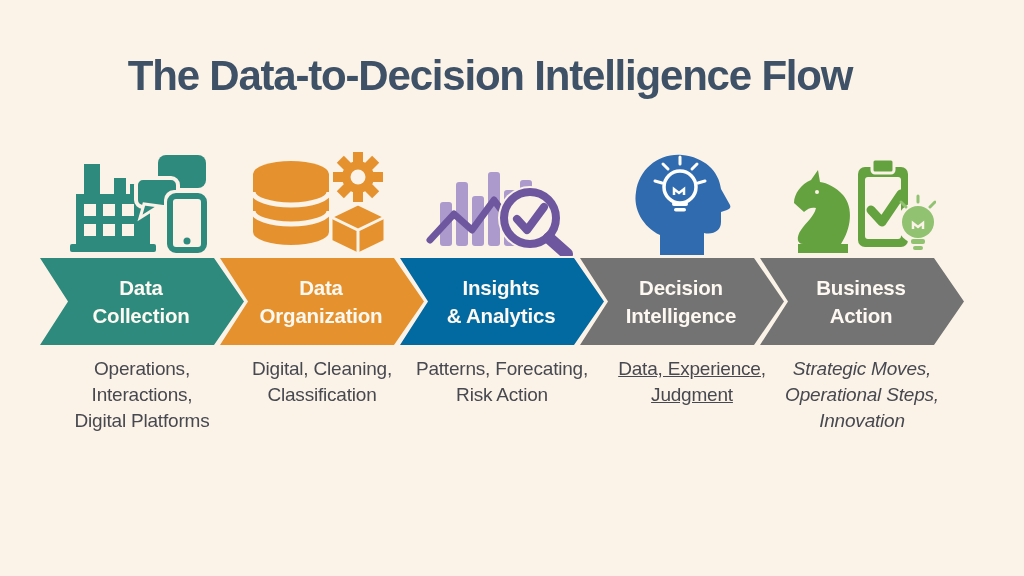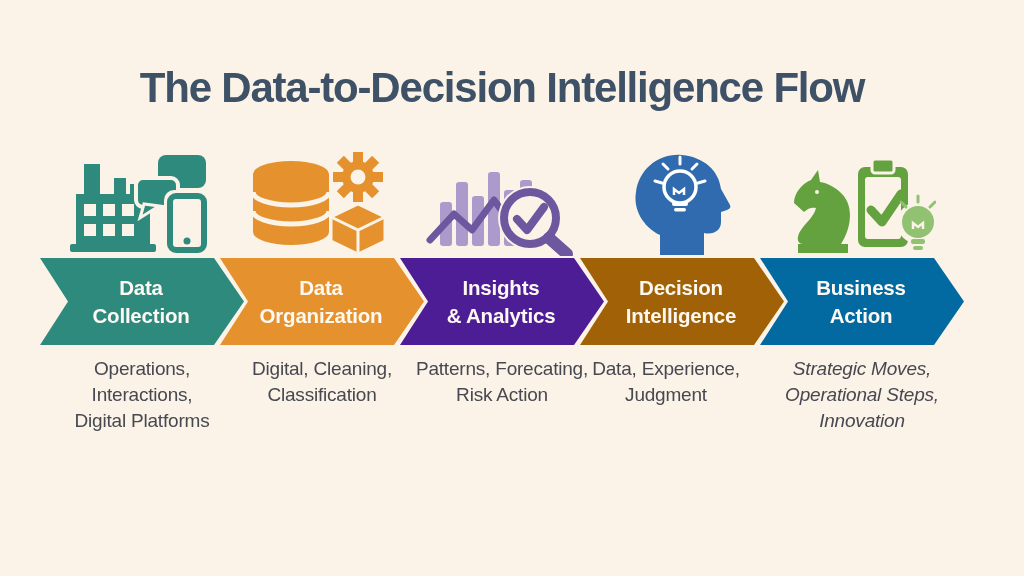--- a/index.html
+++ b/index.html
@@ -5,21 +5,21 @@
   html,body { margin:0; padding:0; }
   body {
     width:1024px; height:576px;
     --bg:#FBF3E8;
     background:var(--bg);
     font-family:"Liberation Sans", sans-serif;
     position:relative; overflow:hidden;
   }
   .title {
     position:absolute; top:50px; left:0; width:976px;
-    margin:14px; text-align:center;
+    margin:2px; text-align:center;
     font-size:42px; font-weight:700; letter-spacing:-1.2px;
     white-space:nowrap;
   }
   .row { position:absolute; left:40px; }
   .row > * { position:absolute; top:0; }
   .icons-row { top:150px; height:106px; }
   .icons-row > .icon-cell { width:204px; height:106px; }
   .icon-cell svg { display:block; margin-left:26px; }
   .arrow-row { top:258px; height:87px; }
   .chevron {
@@ -41,21 +41,21 @@
   }
   
   .icons-row > :nth-child(1), .arrow-row > :nth-child(1) { left:0; }
   .icons-row > :nth-child(2), .arrow-row > :nth-child(2) { left:180px; }
   .icons-row > :nth-child(3), .arrow-row > :nth-child(3) { left:360px; }
   .icons-row > :nth-child(4), .arrow-row > :nth-child(4) { left:540px; }
   .icons-row > :nth-child(5), .arrow-row > :nth-child(5) { left:720px; }
   .desc-row > :nth-child(1) { left:-18px; }
   .desc-row > :nth-child(2) { left:162px; }
   .desc-row > :nth-child(3) { left:342px; }
-  .desc-row > :nth-child(4) { left:506px; }
+  .desc-row > :nth-child(4) { left:532px;text-decoration:underline; }
   .desc-row > :nth-child(5) { left:702px;font-style:italic; }
 </style>
 </head>
 <body style="background: rgb(251, 243, 232);">
 
 <h1 class="title" style="color: rgb(62, 81, 102);">The Data-to-Decision Intelligence Flow</h1>
 
 <div class="row icons-row">
 
   <div class="icon-cell" style="color: rgb(47, 138, 126);">
@@ -162,29 +162,29 @@
 
 <div class="row arrow-row">
   <div class="chevron" style="background: rgb(47, 138, 126);">
     <span class="chev-label">Data
 Collection</span>
   </div>
   <div class="chevron" style="background: rgb(229, 146, 46);">
     <span class="chev-label">Data
 Organization</span>
   </div>
-  <div class="chevron" style="background: #4c1d95;">
+  <div class="chevron" style="background: #0369a1;">
     <span class="chev-label">Insights
 &amp; Analytics</span>
   </div>
-  <div class="chevron" style="background: #a16207;">
+  <div class="chevron" style="background: #737373;">
     <span class="chev-label">Decision
 Intelligence</span>
   </div>
-  <div class="chevron" style="background: #0369a1;">
+  <div class="chevron" style="background: #737373;">
     <span class="chev-label">Business
 Action</span>
   </div>
 </div>
 
 <div class="row desc-row" style="color: rgb(71, 72, 80);">
   <div class="desc">Operations,
 Interactions,
 Digital Platforms</div>
   <div class="desc">Digital, Cleaning,

